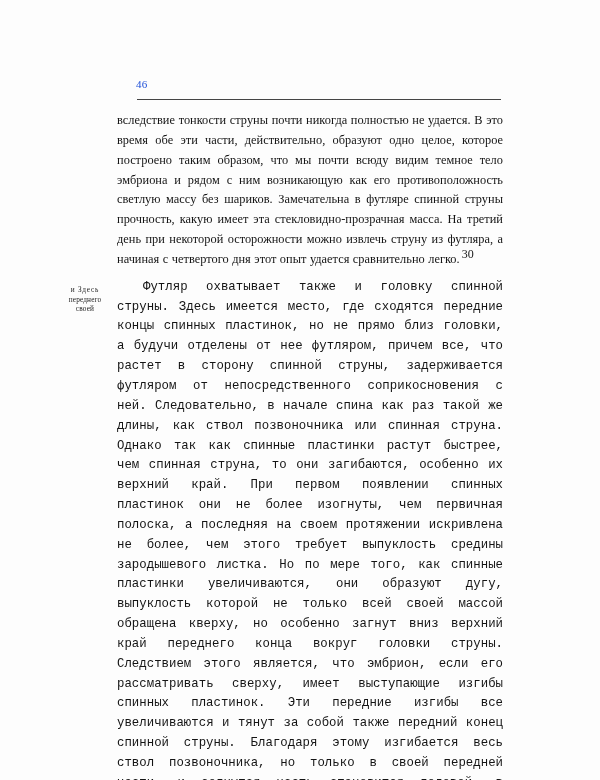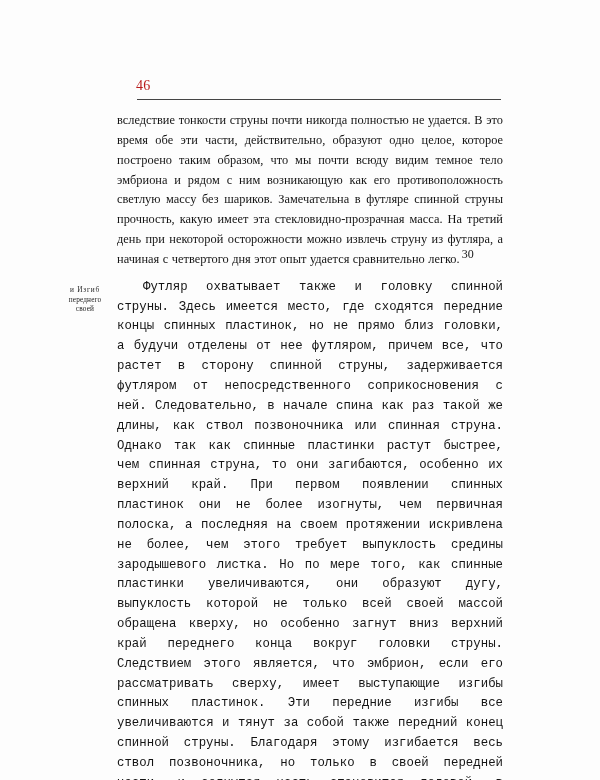--- a/index.html
+++ b/index.html
@@ -25,23 +25,23 @@
   
   .running-head {
     position: absolute;
     left: 136px;
     top: 78px;
     width: 366px;
     display: flex;
     align-items: baseline;
   }
   .folio {
-    font-size: 14px;
+    font-size: 11px;
     letter-spacing: 0.2px;
-    color: #b91c1c;
+    color: #1d4ed8;
     width: 46px;
     flex: none;
   }
   .head-title {
     font-size: 11.3px;
     letter-spacing: 1.25px;
     color: #1a1a1a;
     white-space: nowrap;
   }
   .head-rule {
@@ -110,21 +110,21 @@
 
 <div class="page" style="background: rgb(253, 253, 253);">
 
   <div class="running-head">
     <span class="folio">46</span>
   </div>
 
   <div class="head-rule"></div>
 
   <div class="margin-note">
-    <span class="mn-line first">и   Изгиб</span>
+    <span class="mn-line first">и   Здесь</span>
     <span class="mn-line">переднего</span>
     <span class="mn-line">своей</span>
   </div>
 
   <div class="text-column">
     <p class="para"><span>вследствие тонкости струны почти никогда полностью не удается. В это время обе эти части, действительно, образуют одно целое, которое построено таким образом, что мы почти всюду видим темное тело эмбриона и рядом с ним возникающую как его противоположность светлую массу без шариков. Замечательна в футляре спинной струны прочность, какую имеет эта стекловидно-прозрачная масса. На третий день при некоторой осторожности можно извлечь струну из футляра, а начиная с четвертого дня этот опыт удается сравнительно легко.</span><span class="sup">30</span></p>
     <p class="para indent">Футляр охватывает также и головку спинной струны. Здесь имеется место, где сходятся передние концы спинных пластинок, но не прямо близ головки, а будучи отделены от нее футляром, причем все, что растет в сторону спинной струны, задерживается футляром от непосредственного соприкосновения с ней. Следовательно, в начале спина как раз такой же длины, как ствол позвоночника или спинная струна. Однако так как спинные пластинки растут быстрее, чем спинная струна, то они загибаются, особенно их верхний край. При первом появлении спинных пластинок они не более изогнуты, чем первичная полоска, а последняя на своем протяжении искривлена не более, чем этого требует выпуклость средины зародышевого листка. Но по мере того, как спинные пластинки увеличиваются, они образуют дугу, выпуклость которой не только всей своей массой обращена кверху, но особенно загнут вниз верхний край переднего конца вокруг головки струны. Следствием этого является, что эмбрион, если его рассматривать сверху, имеет выступающие изгибы спинных пластинок. Эти передние изгибы все увеличиваются и тянут за собой также передний конец спинной струны. Благодаря этому изгибается весь ствол позвоночника, но только в своей передней части, и согнутая часть становится головой, в которой головка спинной струны занимает середину основания черепа (рис. II и в более поздней форме — рис. III). Спереди эта загнутая часть, имеющая край в форме полумесяца, граничит с непре-</p>
   </div>
 
 </div>

